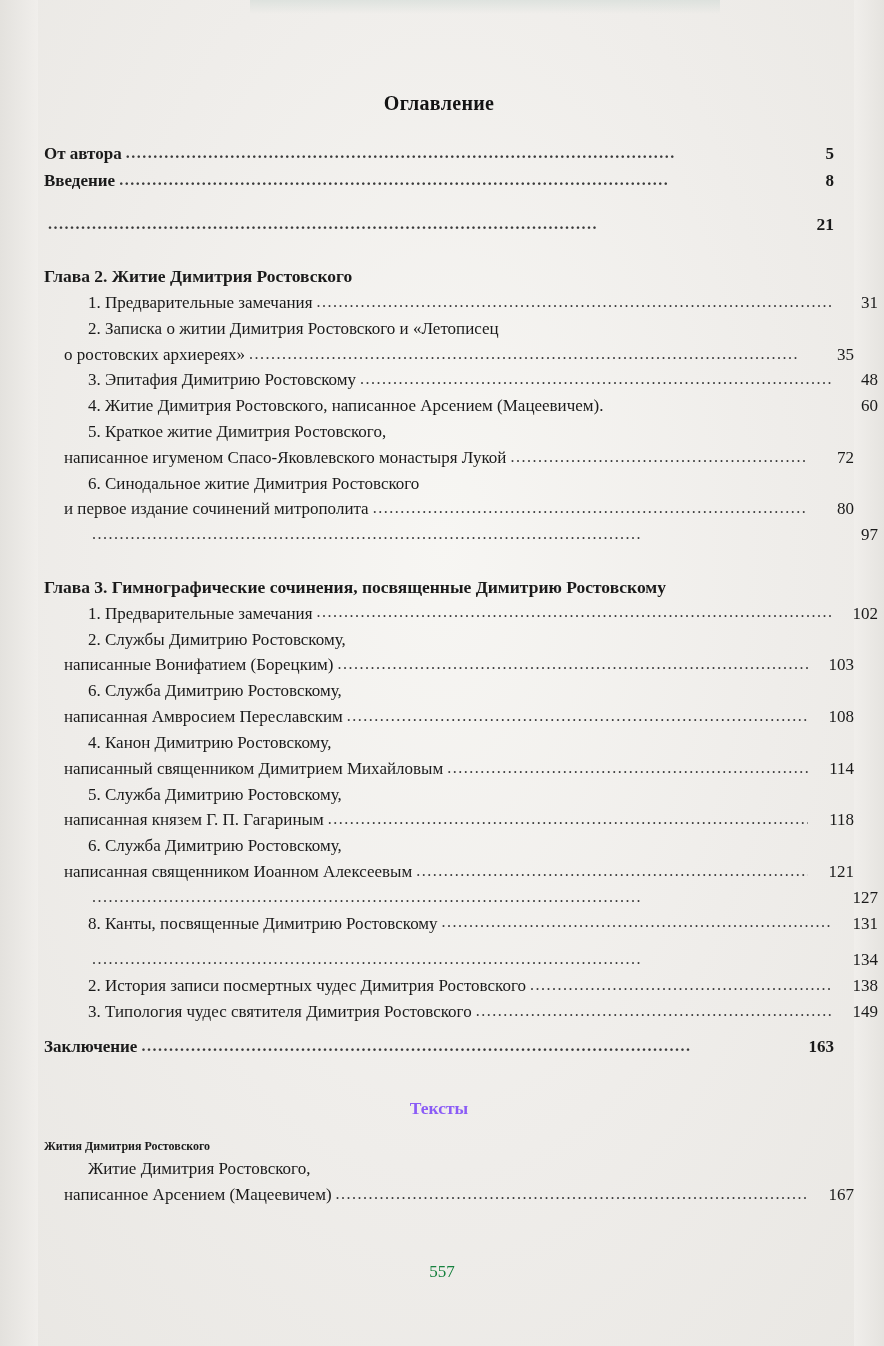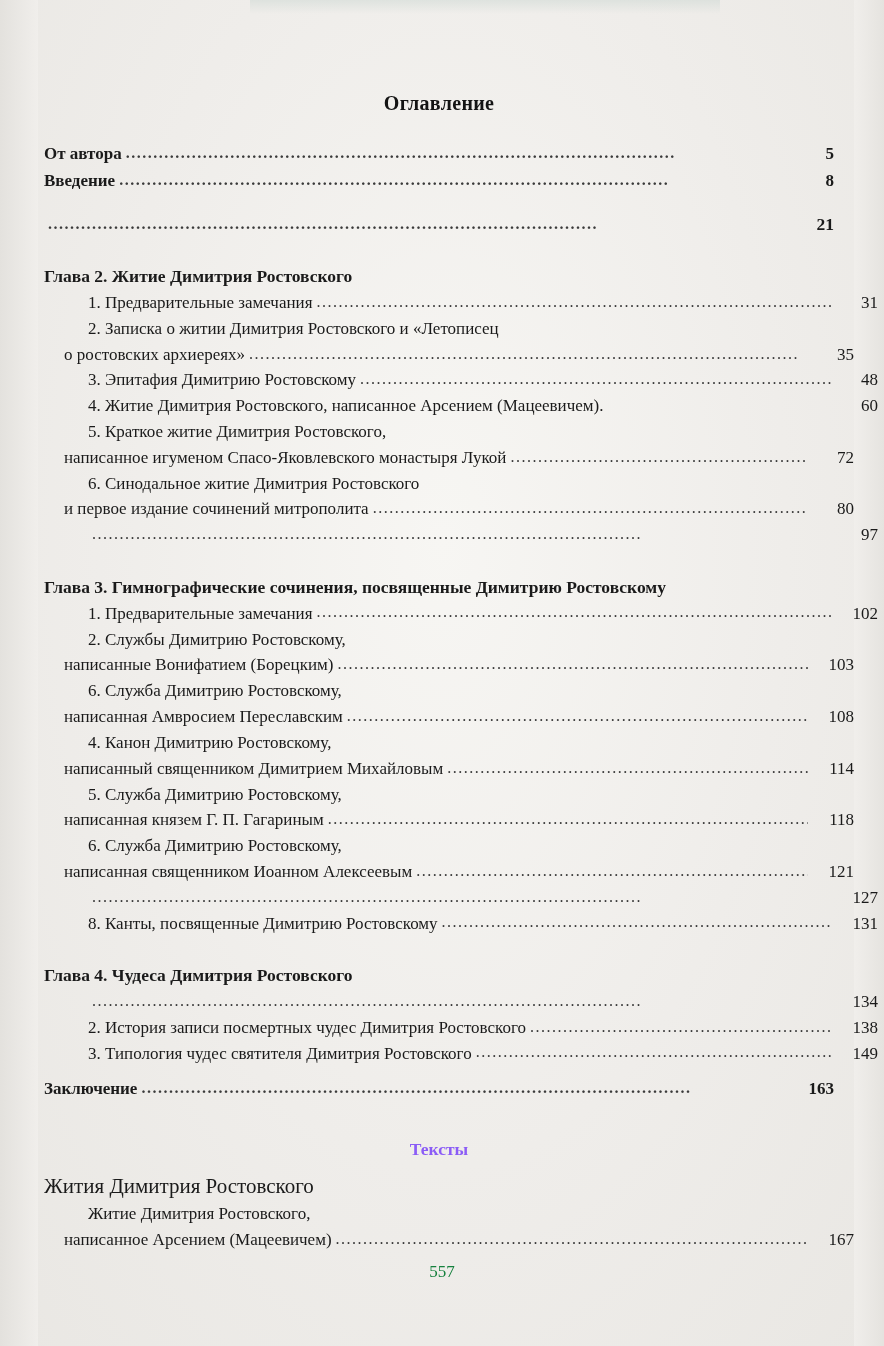--- a/index.html
+++ b/index.html
@@ -111,23 +111,23 @@
     line-height: 1.52;
     margin-left: 44px;
   }
 
   .spacer-sm { height: 9px; }
   .spacer-md { height: 16px; }
 
   .front-rows .row { margin-bottom: 1px; }
 
   .texts-sub {
-    font-weight: normal;
-    font-size: 21px;
-    margin: 14px 0 2px 0;
+    font-weight: bold;
+    font-size: 12px;
+    margin: 20px 0 2px 0;
   }
 
   .folio {
     position: absolute;
     left: 0; right: 0;
     top: 1262px;
     text-align: center;
     font-size: 17px;
     color: #15803d;
   }
@@ -272,23 +272,20 @@
     <div class="row lvl1">
       <span class="lbl">8. Канты, посвященные Димитрию Ростовскому</span>
       <span class="dots">....................................................................................................</span>
       <span class="pg">131</span>
     </div>
   </div>
 
   <div class="spacer-sm"></div>
 
   <div class="group">
-    <div class="row chapter nodots">
-      <span class="lbl">Глава 4. Чудеса Димитрия Ростовского</span>
-    </div>
 
     <div class="row lvl1">
       <span class="dots">....................................................................................................</span>
       <span class="pg">134</span>
     </div>
 
     <div class="row lvl1">
       <span class="lbl">2. История записи посмертных чудес Димитрия Ростовского</span>
       <span class="dots">....................................................................................................</span>
       <span class="pg">138</span>

